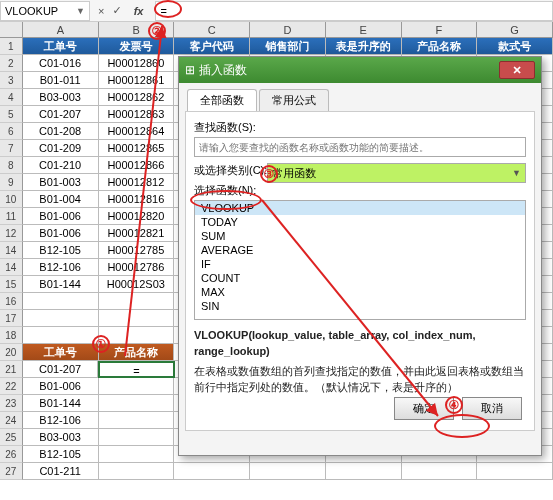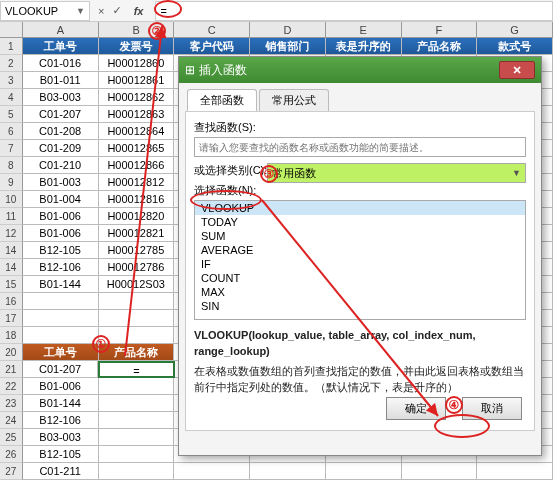--- a/index.html
+++ b/index.html
@@ -30,21 +30,21 @@
   .lbl { font-size: 11px; margin-bottom: 2px; display: block; }
   .searchbox { width: 100%; height: 20px; border: 1px solid #aaa; padding: 0 4px; font-size: 10px; color: #888; margin-bottom: 6px; }
   .row-inline { display: flex; align-items: flex-start; gap: 0; }
   .combo { flex: 1; height: 20px; border: 1px solid #aaa; background: #bef264; padding: 0 4px; font-size: 11px; display: flex; align-items: center; }
   .combo .arr { margin-left: auto; color: #555; font-size: 9px; }
   .listbox { width: 100%; height: 120px; border: 1px solid #aaa; background: #fff; overflow-y: auto; font-size: 11px; }
   .listbox .item { padding: 1px 6px; cursor: default; }
   .listbox .item.sel { background: #cde6f7; }
   .desc { margin-top: 8px; font-size: 11px; line-height: 1.45; color: #222; }
   .desc .sig { font-weight: bold; margin-bottom: 4px; }
-  .dlg-btns { position: absolute; right: 12px; bottom: 10px; display: flex; gap: 16px; }
+  .dlg-btns { position: absolute; right: 12px; bottom: 10px; display: flex; gap: 8px; }
   .btn { padding: 3px 18px; border: 1px solid #888; background: linear-gradient(#f8f8f8,#ddd); font-size: 11px; cursor: pointer; }
   .anno { position: absolute; border: 2px solid #d22; border-radius: 50%; color: #d22; font-size: 12px; font-weight: bold; display: flex; align-items: center; justify-content: center; pointer-events: none; }
   .anno-ring { position: absolute; border: 2px solid #d22; border-radius: 50%; pointer-events: none; }
   svg.arrow { position: absolute; pointer-events: none; }
 </style>
 </head>
 <body>
 
 <div class="formula-bar">
   <div class="name-box">

